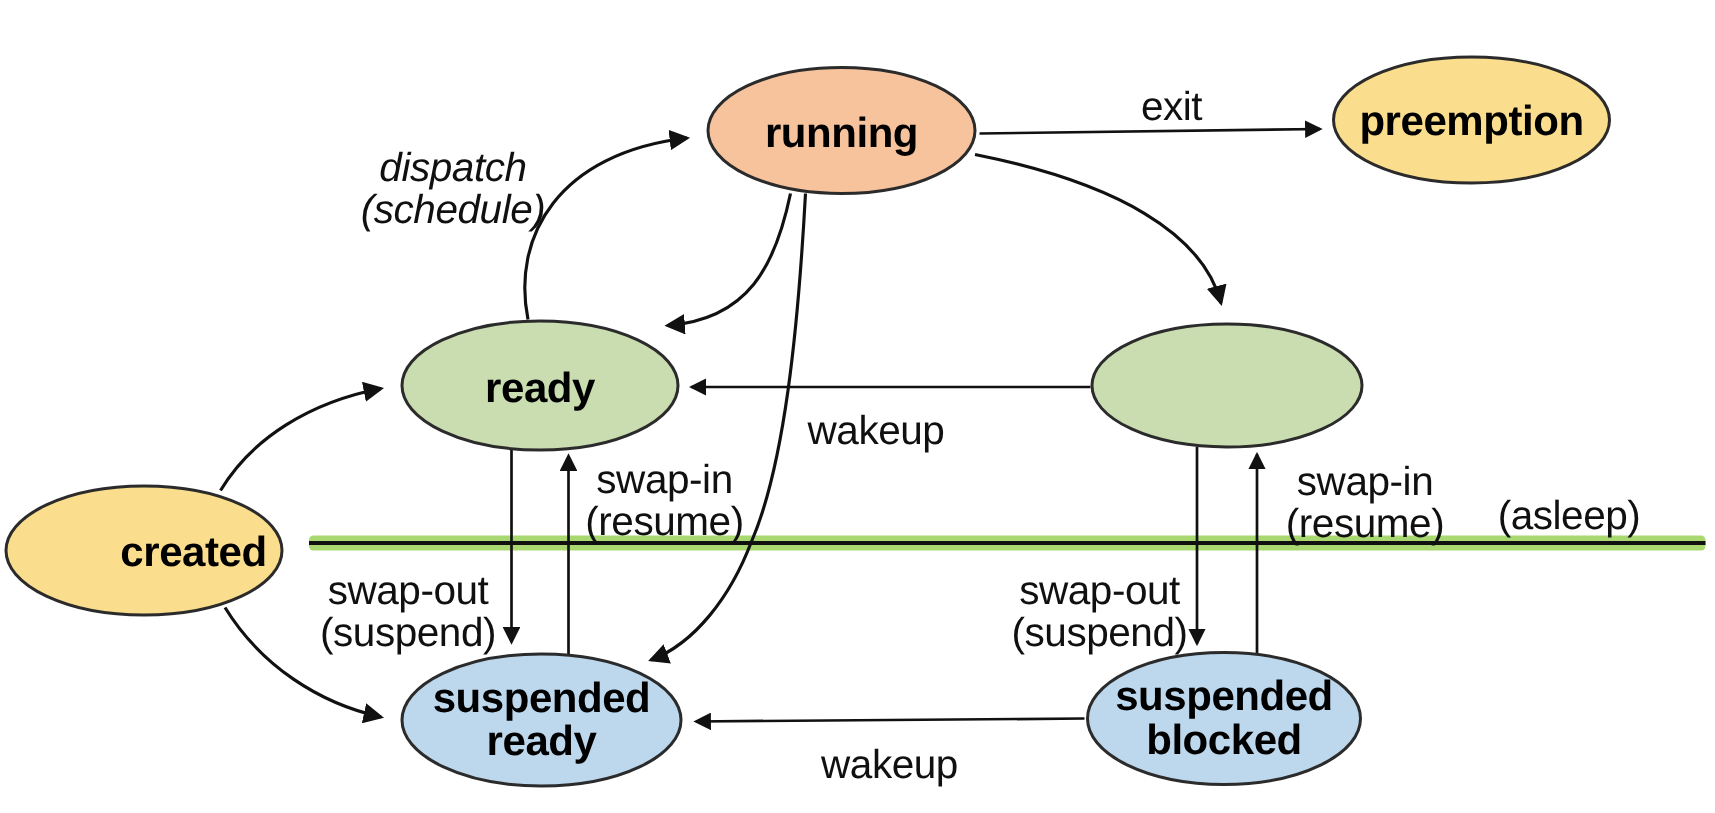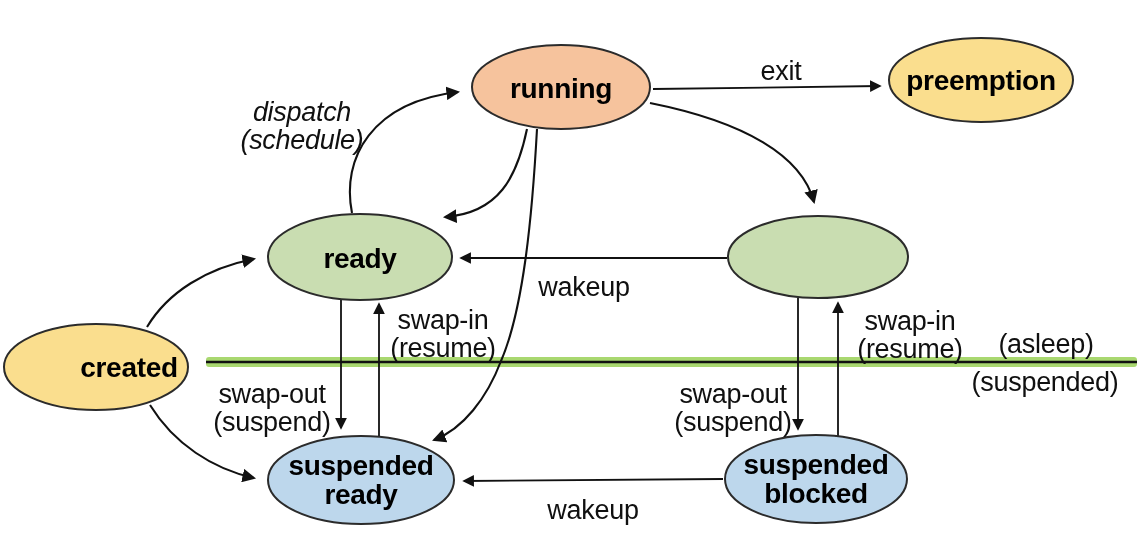--- a/index.html
+++ b/index.html
@@ -74,15 +74,14 @@
 (resume)</div>
   <div class="lbl" style="left:272px;top:408px;">swap-out
 (suspend)</div>
   <div class="lbl" style="left:910px;top:335px;">swap-in
 (resume)</div>
   <div class="lbl" style="left:733px;top:408px;">swap-out
 (suspend)</div>
   <div class="lbl" style="left:593px;top:510px;">wakeup</div>
 
   <div class="lbl" style="left:1046px;top:344px;">(asleep)</div>
-  <div class="lbl" style="left:1045px;top:382px;">(suspended)</div>
 
 </div>
 
 </body></html>

